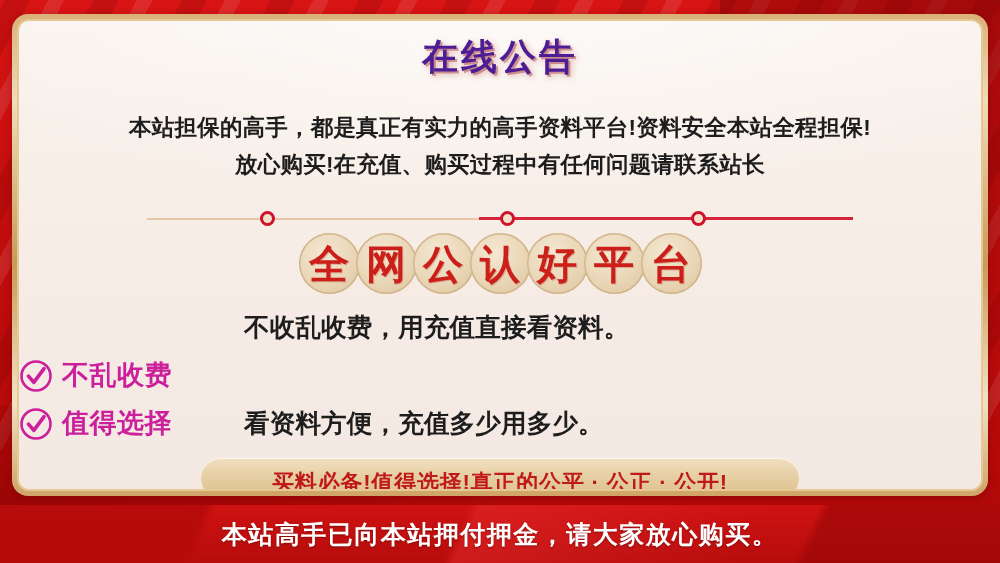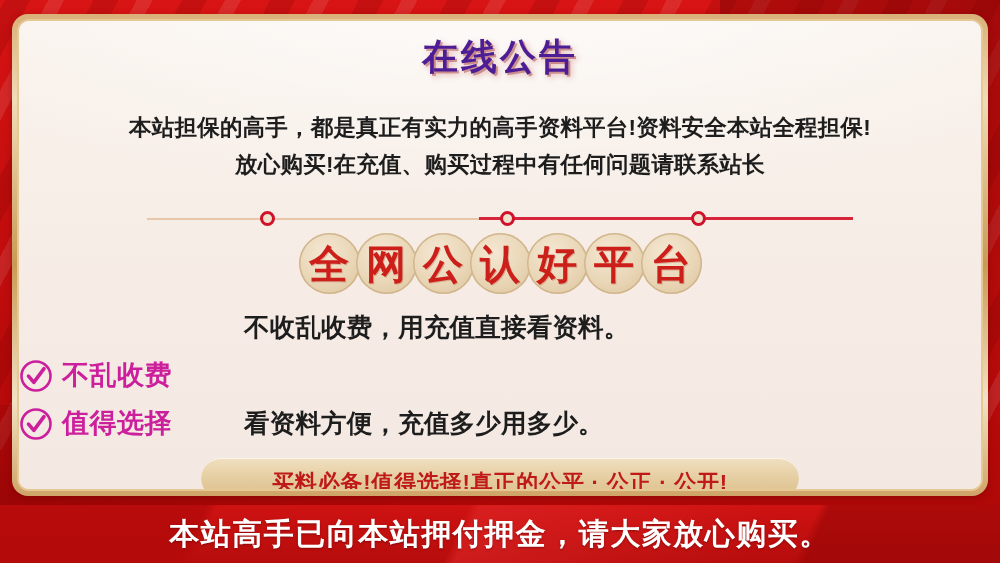--- a/index.html
+++ b/index.html
@@ -76,21 +76,21 @@
       linear-gradient(115deg, rgba(255,60,60,0) 46%, rgba(225,40,40,.55) 47%, rgba(225,40,40,.0) 74%),
       linear-gradient(115deg, rgba(150,5,5,0) 78%, rgba(150,5,5,.6) 79%);
   }
   .bottom-banner .txt {
     position: absolute;
     inset: 0;
     display: flex;
     align-items: center;
     justify-content: center;
     color: #ffffff;
-    font-size: 30px;
+    font-size: 25px;
     font-weight: 700;
     letter-spacing: 1.5px;
     text-shadow: 0 1px 2px rgba(90,0,0,.55);
   }
 
   
   .card {
     position: absolute;
     left: 12px;
     top: 14px;

